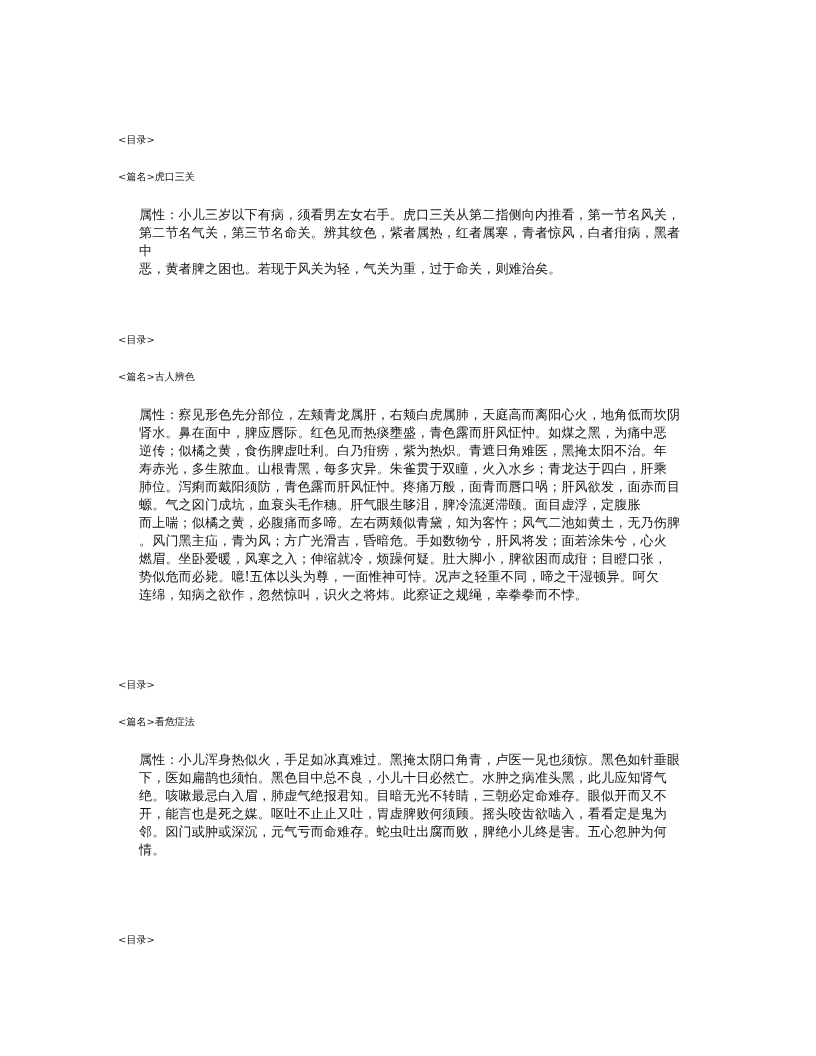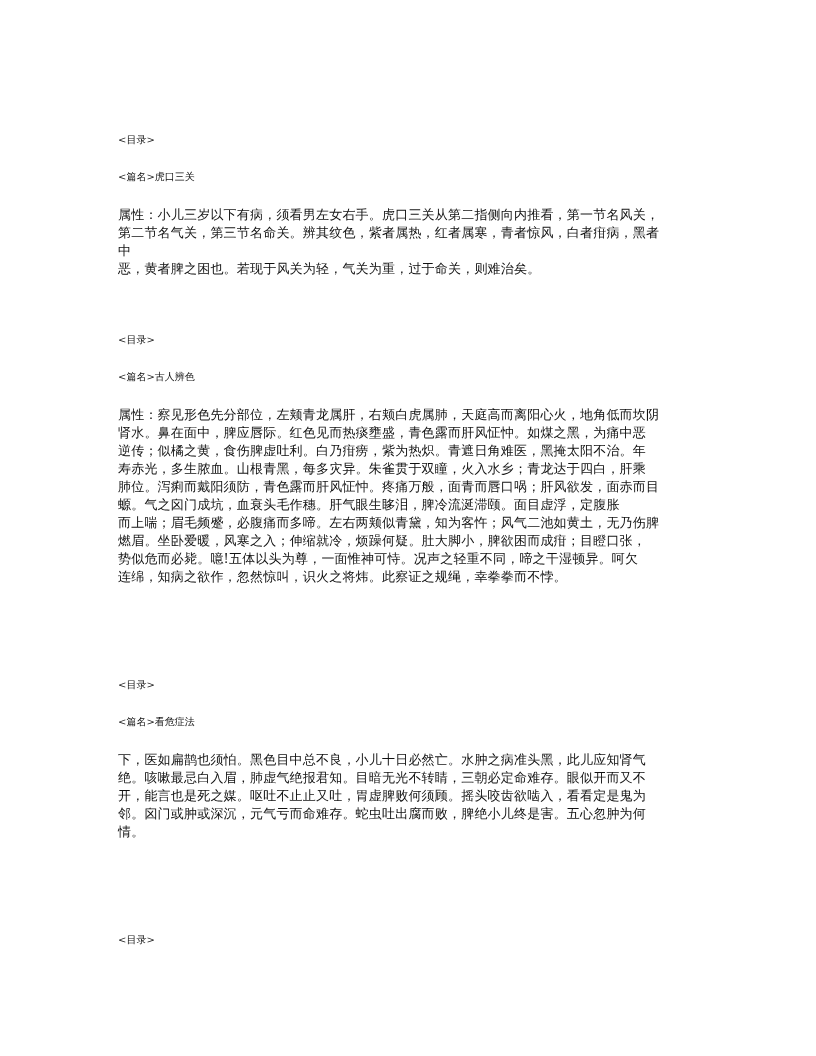--- a/index.html
+++ b/index.html
@@ -4,21 +4,21 @@
   <style>
     html, body { margin: 0; padding: 0; background: #ffffff; }
     body {
       width: 816px; height: 1056px; position: relative; overflow: hidden;
       font-family: "DejaVu Serif", "Liberation Serif", serif;
       color: #111111;
     }
     .page { position: absolute; left: 118px; top: 0; width: 600px; }
     .toc, .title { position: absolute; left: 0; font-size: 10px; line-height: 18px; white-space: nowrap; }
     .para { position: absolute; left: 0; font-size: 13px; line-height: 18px; }
-    .line { display: block; white-space: nowrap; height: 18px; letter-spacing: 0.2px; }
+    .line { display: block; white-space: nowrap; height: 18px; letter-spacing: 0.2px; margin-left: 21px; }
   </style>
 </head>
 <body>
 
 <div class="page">
 
   <div class="toc" style="top:131px">&lt;目录&gt;</div>
   <div class="title" style="top:168px">&lt;篇名&gt;虎口三关</div>
   <div class="para" style="top:206px">
     <span class="line">属性：小儿三岁以下有病，须看男左女右手。虎口三关从第二指侧向内推看，第一节名风关，</span>
@@ -29,29 +29,31 @@
 
   <div class="toc" style="top:331px">&lt;目录&gt;</div>
   <div class="title" style="top:368px">&lt;篇名&gt;古人辨色</div>
   <div class="para" style="top:406px">
     <span class="line">属性：察见形色先分部位，左颊青龙属肝，右颊白虎属肺，天庭高而离阳心火，地角低而坎阴</span>
     <span class="line">肾水。鼻在面中，脾应唇际。红色见而热痰壅盛，青色露而肝风怔忡。如煤之黑，为痛中恶</span>
     <span class="line">逆传；似橘之黄，食伤脾虚吐利。白乃疳痨，紫为热炽。青遮日角难医，黑掩太阳不治。年</span>
     <span class="line">寿赤光，多生脓血。山根青黑，每多灾异。朱雀贯于双瞳，火入水乡；青龙达于四白，肝乘</span>
     <span class="line">肺位。泻痢而戴阳须防，青色露而肝风怔忡。疼痛万般，面青而唇口㖞；肝风欲发，面赤而目</span>
     <span class="line">螈。气之囟门成坑，血衰头毛作穗。肝气眼生眵泪，脾冷流涎滞颐。面目虚浮，定腹胀</span>
-    <span class="line">而上喘；眉毛频蹙，必腹痛而多啼。左右两颊似青黛，知为客忤；风气二池如黄土，无乃伤脾</span>
+    <span class="line">而上喘；似橘之黄，必腹痛而多啼。左右两颊似青黛，知为客忤；风气二池如黄土，无乃伤脾</span>
+    <span class="line">。风门黑主疝，青为风；方广光滑吉，昏暗危。手如数物兮，肝风将发；面若涂朱兮，心火</span>
     <span class="line">燃眉。坐卧爱暖，风寒之入；伸缩就冷，烦躁何疑。肚大脚小，脾欲困而成疳；目瞪口张，</span>
     <span class="line">势似危而必毙。噫!五体以头为尊，一面惟神可恃。况声之轻重不同，啼之干湿顿异。呵欠</span>
     <span class="line">连绵，知病之欲作，忽然惊叫，识火之将炜。此察证之规绳，幸拳拳而不悖。</span>
   </div>
 
   <div class="toc" style="top:676px">&lt;目录&gt;</div>
   <div class="title" style="top:713px">&lt;篇名&gt;看危症法</div>
   <div class="para" style="top:751px">
+    <span class="line">属性：小儿浑身热似火，手足如冰真难过。黑掩太阴口角青，卢医一见也须惊。黑色如针垂眼</span>
     <span class="line">下，医如扁鹊也须怕。黑色目中总不良，小儿十日必然亡。水肿之病准头黑，此儿应知肾气</span>
     <span class="line">绝。咳嗽最忌白入眉，肺虚气绝报君知。目暗无光不转睛，三朝必定命难存。眼似开而又不</span>
     <span class="line">开，能言也是死之媒。呕吐不止止又吐，胃虚脾败何须顾。摇头咬齿欲啮入，看看定是鬼为</span>
     <span class="line">邻。囟门或肿或深沉，元气亏而命难存。蛇虫吐出腐而败，脾绝小儿终是害。五心忽肿为何</span>
     <span class="line">情。</span>
   </div>
 
   <div class="toc" style="top:931px">&lt;目录&gt;</div>
 </div>
 

